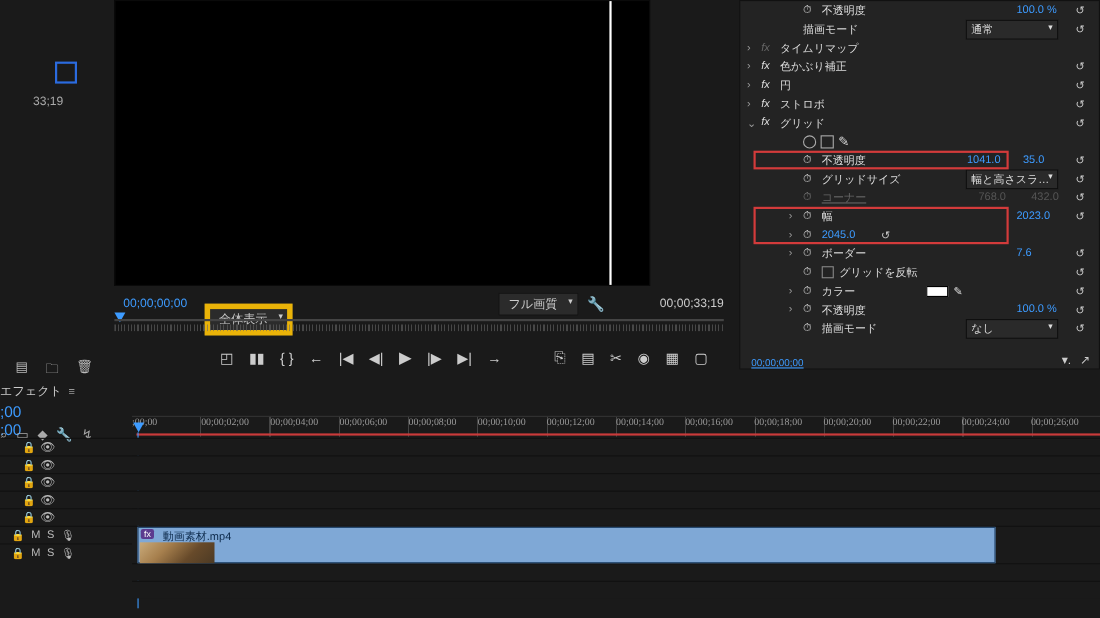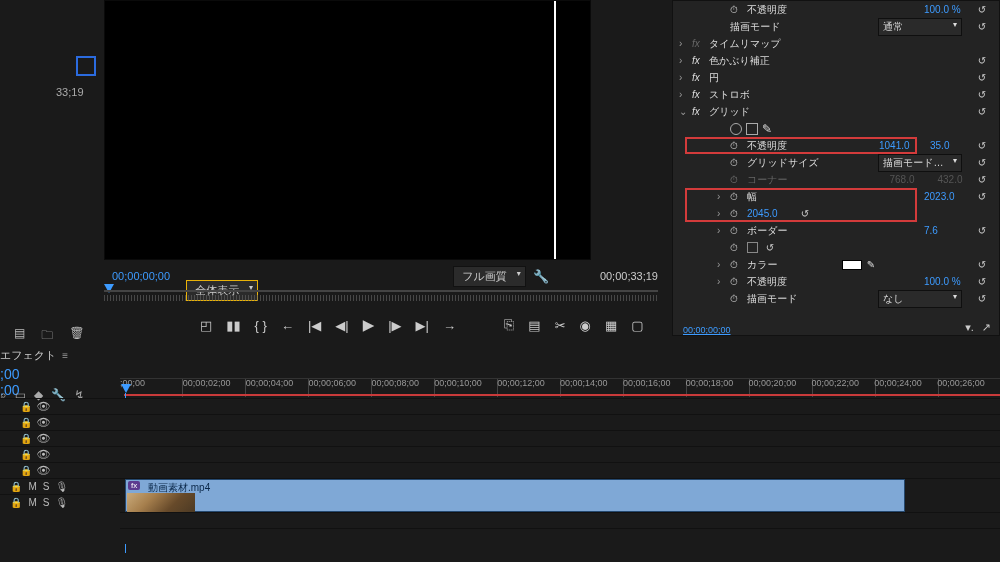--- a/index.html
+++ b/index.html
@@ -1,30 +1,30 @@
 <!DOCTYPE html>
 <html><head>
 <meta charset="utf-8">
 <style>
 * { margin:0; padding:0; box-sizing:border-box; }
 body { width:1000px; height:562px; background:#1a1a1a; font-family:"Hiragino Kaku Gothic Pro","Meiryo",sans-serif; font-size:10px; color:#ccc; overflow:hidden; position:relative; }
 
 
 .monitor { position:absolute; left:104px; top:0; width:487px; height:260px; background:#000; border:1px solid #0a0a0a; }
 .monitor:after { content:""; position:absolute; right:34px; top:0; bottom:0; width:2px; background:#fff; }
-.left-panel { position:absolute; left:0; top:0; width:97px; height:335px;margin-left:26px; }
+.left-panel { position:absolute; left:0; top:0; width:97px; height:335px; }
 .thumb-stack { position:absolute; left:0; top:0; width:97px; height:80px; }
 .thumb-bl { position:absolute; left:50px; top:56px; width:20px; height:20px; border:2px solid #2b6bdf; }
 .thumb-label { position:absolute; left:30px; top:86px; font-size:11px; color:#aaa; }
 .left-tools { position:absolute; left:14px; top:326px; display:flex; gap:16px; color:#bbb; font-size:12px; }
 .left-tools span { cursor:default; }
 
 .monitor-bar { position:absolute; left:104px; top:264px; width:554px; height:24px; display:flex; align-items:center; font-size:11px; }
 .tc-left { color:#3d9bff; padding:0 8px; }
-.fit-dd { background:#2b2b2b; border:1px solid #eab308; padding:2px 18px 2px 8px; margin-left:8px; position:relative; color:#ccc;margin-top:28px; }
+.fit-dd { background:#2b2b2b; border:5px solid #eab308; padding:2px 18px 2px 8px; margin-left:8px; position:relative; color:#ccc;margin-top:28px; }
 .fit-dd:after { content:"▾"; position:absolute; right:4px; font-size:8px; }
 .spacer { flex:1; }
 .qual-dd { background:#2b2b2b; border:1px solid #111; padding:2px 18px 2px 8px; position:relative; color:#ccc; }
 .qual-dd:after { content:"▾"; position:absolute; right:4px; font-size:8px; }
 .wrench { margin:0 8px; color:#ccc; font-size:13px; }
 .tc-right { color:#ccc;padding-left:42px; }
 
 .scrub { position:absolute; left:104px; top:290px; width:554px; height:12px; border-top:2px solid #444; }
 .scrub:before { content:""; position:absolute; left:0; right:0; top:3px; height:6px; background:repeating-linear-gradient(90deg,#666 0 1px,transparent 1px 3px); opacity:.6; }
 .playhead-mon { position:absolute; left:104px; top:284px; width:0; height:0; border-left:5px solid transparent; border-right:5px solid transparent; border-top:9px solid #3d9bff; }
@@ -34,21 +34,21 @@
 .transport .plus { margin-left:60px; color:#ccc; font-size:14px; }
 
 
 .fx-panel { position:absolute; right:0; top:0; width:328px; height:336px; background:#232323; border:1px solid #111; }
 .fx-body { position:absolute; left:0; top:0; right:10px; bottom:14px; overflow:hidden; }
 .fx-row { display:flex; align-items:center; height:17px; padding-left:6px; gap:5px; font-size:10px; color:#ddd; }
 .fx-row .exp { width:8px; color:#999; }
 .fx-row .fx { font-style:italic; color:#ddd; width:12px; }
 .fx-row .fx.off { color:#666; }
 .fx-row .name { flex:1; color:#ddd; }
-.fx-row .name.dim { color:#666; }
+.fx-row .name.dim { color:#666;text-decoration:underline; }
 .fx-row .val { color:#3d9bff; width:46px; }
 .fx-row .val2 { color:#3d9bff; width:40px; }
 .fx-row .val.dim,.fx-row .val2.dim { color:#555;text-align:center; }
 .fx-row .dd { background:#2a2a2a; border:1px solid #0f0f0f; width:84px; padding:1px 4px; font-size:10px; position:relative; margin-right:8px; }
 .fx-row .dd:after { content:"▾"; position:absolute; right:4px; font-size:8px; }
 .fx-row .reset { color:#ccc; width:14px; text-align:center; }
 .fx-row .sw { color:#ccc; width:12px; }
 .fx-row .sw-off { color:#777; width:12px; }
 .indent2 { padding-left:44px; }
 .shapes { display:flex; gap:4px; align-items:center; }
@@ -65,21 +65,21 @@
 
 
 .eff-tab { position:absolute; left:0; top:348px; font-size:11px; color:#ccc; }
 .eff-tab span.close { margin-left:6px; font-size:10px; color:#999; }
 .seq-tc { position:absolute; left:0; top:366px; font-size:14px; color:#3d9bff; }
 .seq-tools { position:absolute; left:0; top:388px; display:flex; gap:8px; font-size:12px; color:#aaa; }
 
 .tl-ruler { position:absolute; left:120px; right:0; top:378px; height:18px; border-top:1px solid #333; }
 .tl-ruler .tick-area { position:absolute; left:0; right:0; top:0; height:18px; background:repeating-linear-gradient(90deg,transparent 0 62px,#444 62px 63px); }
 .tl-labels { position:absolute; left:120px; right:0; top:378px; height:12px; display:flex; font-size:9px; color:#999; }
-.tl-labels span { width:63px; }
+.tl-labels span { width:63px;font-family:Liberation Serif, serif; }
 .tl-redline { position:absolute; left:124px; right:0; top:394px; height:2px; background:#c93a3a; }
 .playhead { position:absolute; left:121px; top:384px; width:0;height:0;border-left:5px solid transparent;border-right:5px solid transparent;border-top:9px solid #3d9bff; }
 .playhead-line { position:absolute; left:125px; top:393px; width:1px; height:160px; background:#3d9bff; }
 
 .track-area { position:absolute; left:0; right:0; top:398px; bottom:0; }
 .track-head { position:absolute; left:0; width:120px; }
 .track-row { height:16px; display:flex; align-items:center; gap:4px; padding-left:4px; font-size:10px; color:#bbb; border-top:1px solid #111;}
 .track-row.tall { height:34px; }
 .track-row .tgt { width:12px; height:12px; }
 .track-row .tgt.on { background:#2b6bdf; }
@@ -208,21 +208,21 @@
         <span class="sw">⏱</span>
         <span class="name">不透明度</span>
         <span class="val">1041.0</span>
         <span class="val2">35.0</span>
         <span class="reset">↺</span>
       </div>
       <div class="fx-row indent2">
         <span class="exp"></span>
         <span class="sw">⏱</span>
         <span class="name">グリッドサイズ</span>
-        <span class="dd">描画モード…</span>
+        <span class="dd">幅と高さスラ…</span>
         <span class="reset">↺</span>
       </div>
       <div class="fx-row indent2">
         <span class="exp"></span>
         <span class="sw-off">⏱</span>
         <span class="name dim">コーナー</span>
         <span class="val dim">768.0</span>
         <span class="val2 dim">432.0</span>
         <span class="reset">↺</span>
       </div>
@@ -243,20 +243,21 @@
         <span class="exp">›</span>
         <span class="sw">⏱</span>
         <span class="name">ボーダー</span>
         <span class="val">7.6</span>
         <span class="reset">↺</span>
       </div>
       <div class="fx-row indent2">
         <span class="exp"></span>
         <span class="sw">⏱</span>
         <span class="chk"></span>
+        <span class="name" style="flex: 1 1 0%;">グリッドを反転</span>
         <span class="reset">↺</span>
       </div>
       <div class="fx-row indent2">
         <span class="exp">›</span>
         <span class="sw">⏱</span>
         <span class="name">カラー</span>
         <span class="swatch"></span>
         <span> ✎</span>
         <span style="flex: 1 1 0%;"></span>
         <span class="reset">↺</span>

